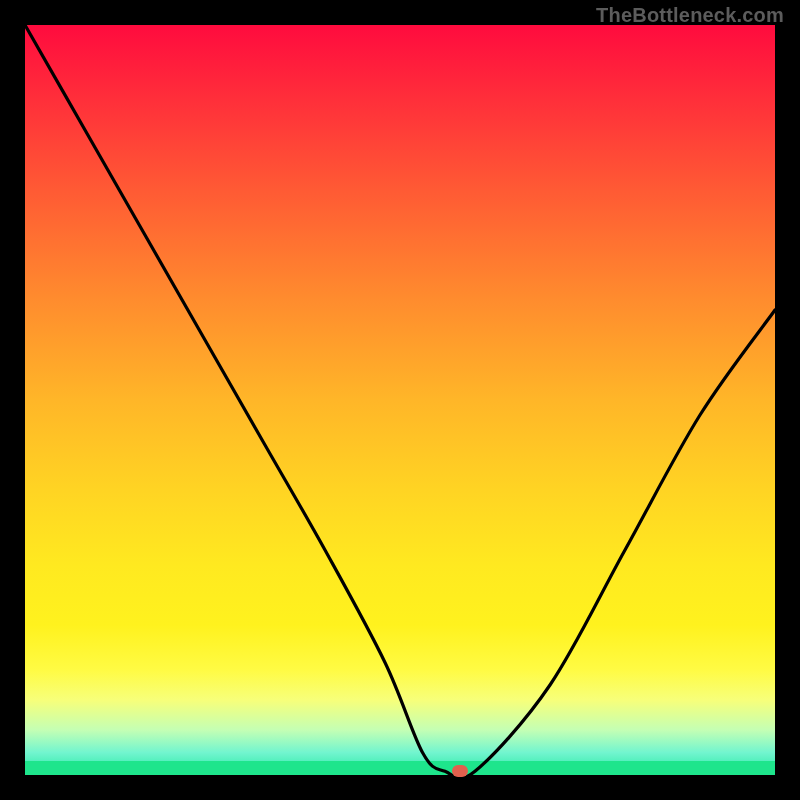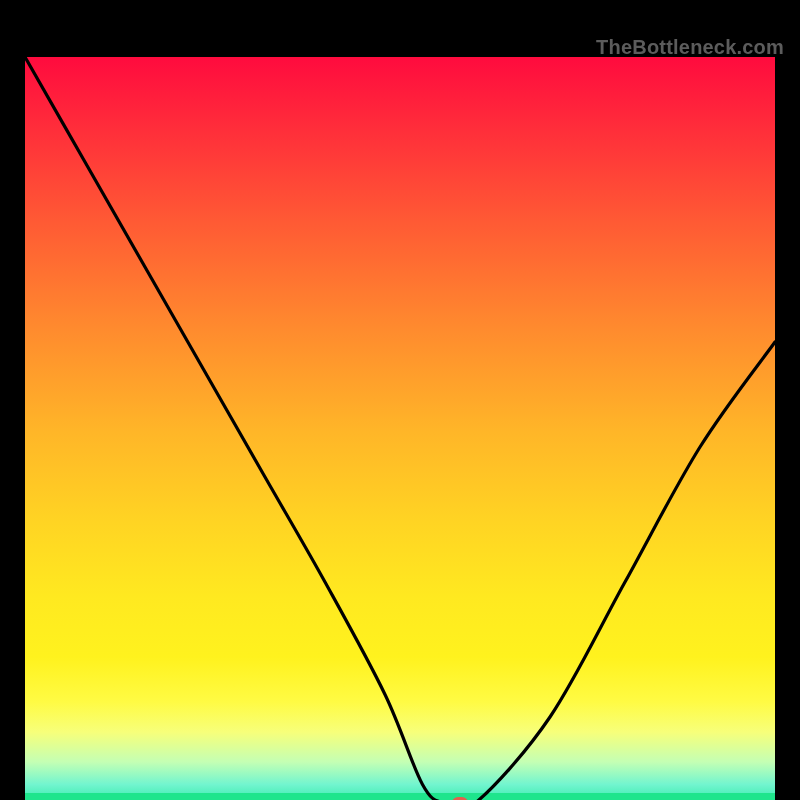--- a/index.html
+++ b/index.html
@@ -9,21 +9,20 @@
     height: 800px;
     background: #000;
     font-family: Arial, Helvetica, sans-serif;
     overflow: hidden;
   }
   .stage {
     position: relative;
     width: 800px;
     height: 620px;
     background: #000;
-    margin-top: 32px;
   }
   .watermark {
     position: absolute;
     top: 4px;
     right: 16px;
     font-size: 20px;
     font-weight: 600;
     color: #5c5c5c;
     letter-spacing: 0.2px;
     user-select: none;

